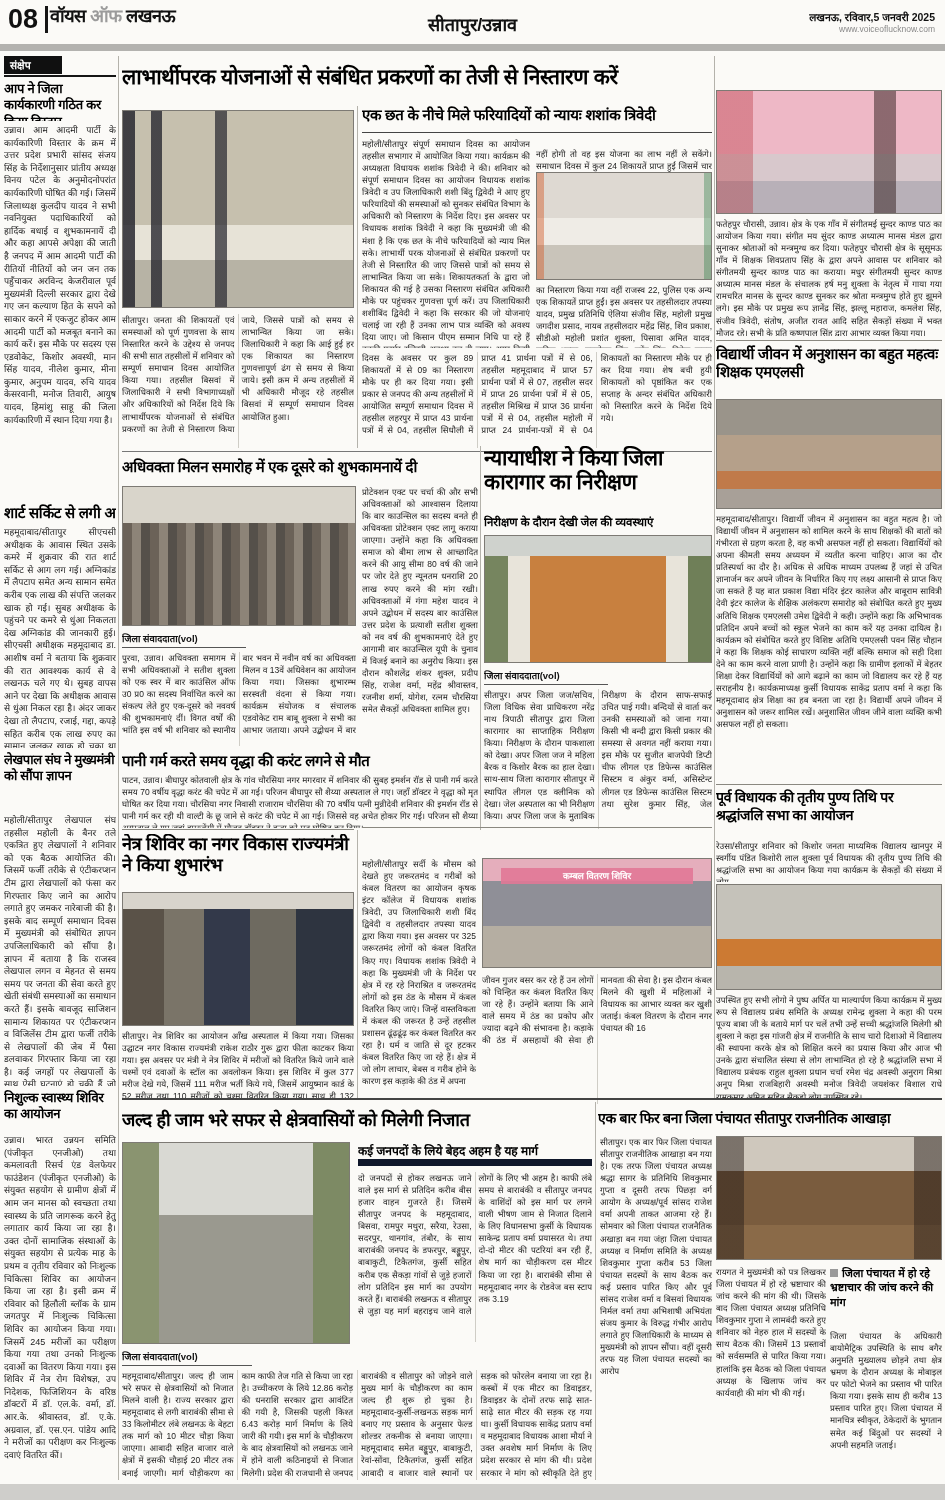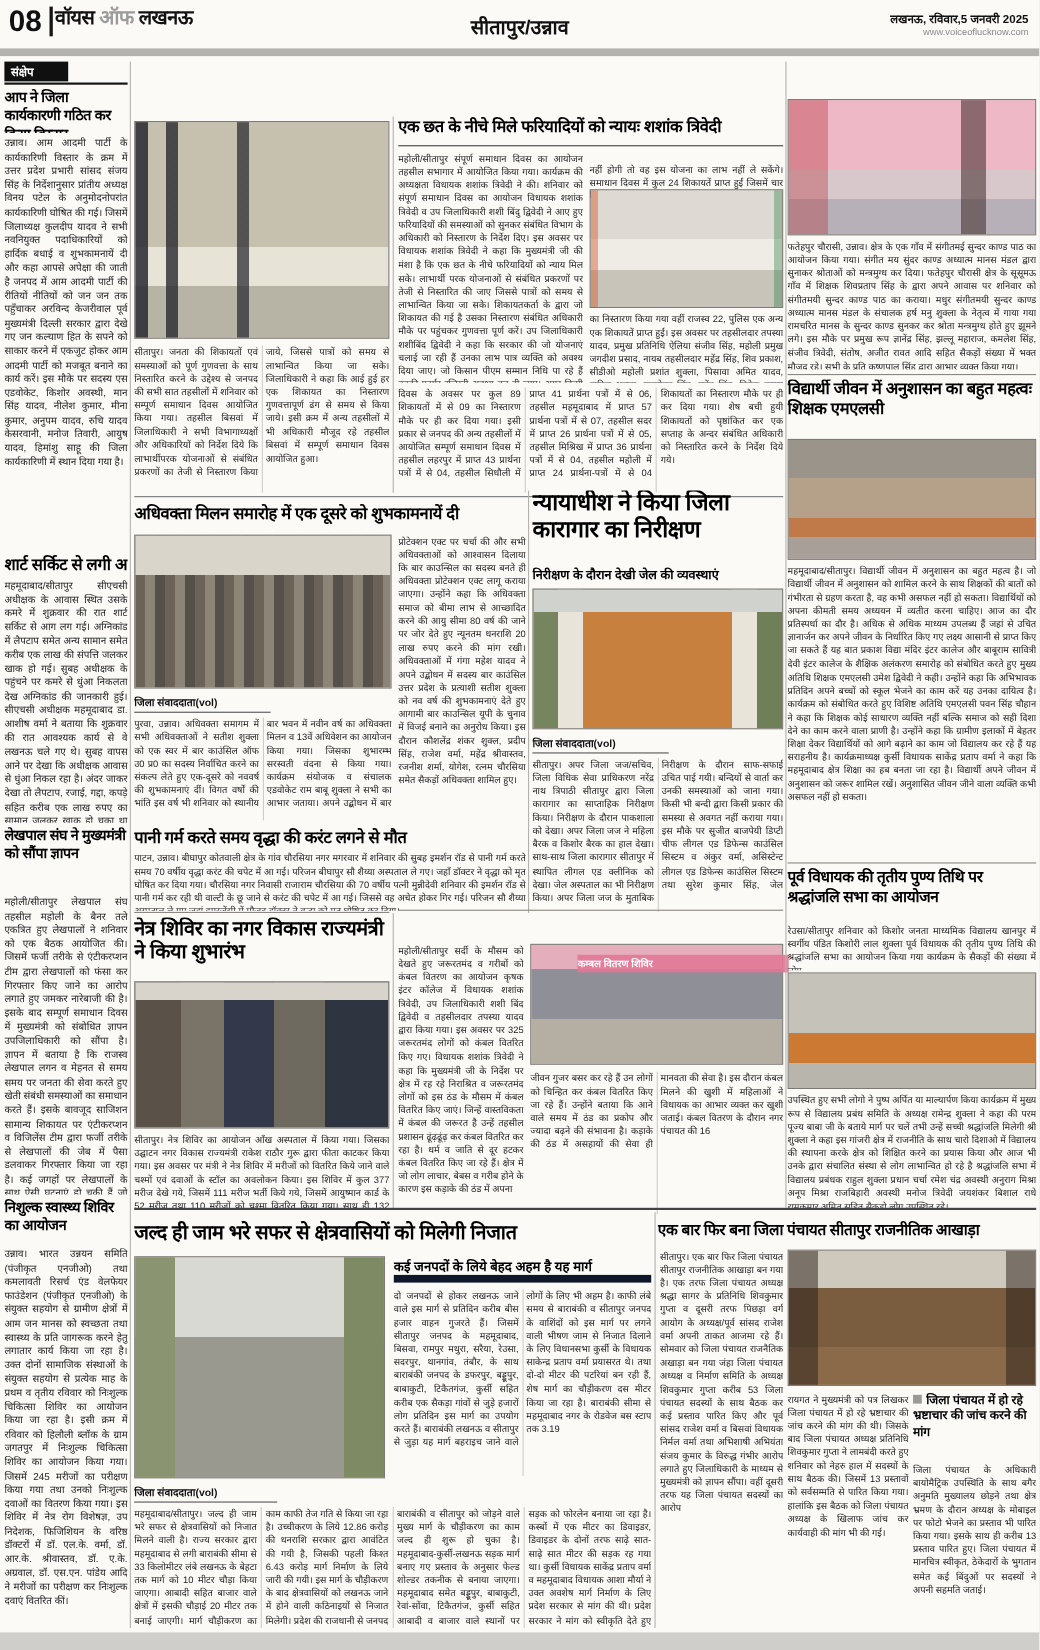--- a/index.html
+++ b/index.html
@@ -78,21 +78,21 @@
   #ph-jud{left:484px;top:535px;width:228px;height:128px;}
   #jud-by{left:484px;top:669px;width:124px;}
   #jud-b{left:484px;top:689px;width:228px;height:140px;}
 
   
   #hr-kad{left:362px;top:827px;width:350px;}
   #kad-h{left:362px;top:831px;width:350px;height:24px;font-size:14px;}
   #kad-c1{left:362px;top:858px;width:114px;height:246px;}
   #ph-kad{left:482px;top:858px;width:230px;height:110px;}
   #kad-banner{position:absolute;left:8%;top:8%;width:84%;height:16px;background:rgba(225,120,150,.9);color:#fff;
-              font-size:9px;font-weight:700;line-height:16px;overflow:hidden;margin-left:24px;}
+              font-size:9px;font-weight:700;text-align:center;line-height:16px;overflow:hidden;}
   #kad-b2{left:482px;top:974px;width:230px;height:130px;}
   #v6{left:357px;top:830px;height:270px;}
 
   
   #hr-net{left:122px;top:829px;width:232px;}
   #net-h{left:122px;top:834px;width:232px;height:54px;font-size:18px;line-height:1.18;}
   #ph-net{left:122px;top:892px;width:232px;height:134px;}
   #net-b{left:122px;top:1030px;width:232px;height:70px;}
 
   
@@ -181,20 +181,21 @@
   <div class="abs lc hl" id="b1-h">आप ने जिला कार्यकारणी गठित कर किया विस्तार</div>
   <div class="abs lc lbody" id="b1-b">उन्नाव। आम आदमी पार्टी के कार्यकारिणी विस्तार के क्रम में उत्तर प्रदेश प्रभारी सांसद संजय सिंह के निर्देशानुसार प्रांतीय अध्यक्ष विनय पटेल के अनुमोदनोपरांत कार्यकारिणी घोषित की गई। जिसमें जिलाध्यक्ष कुलदीप यादव ने सभी नवनियुक्त पदाधिकारियों को हार्दिक बधाई व शुभकामनायें दी और कहा आपसे अपेक्षा की जाती है जनपद में आम आदमी पार्टी की रीतियों नीतियों को जन जन तक पहुँचाकर अरविन्द केजरीवाल पूर्व मुख्यमंत्री दिल्ली सरकार द्वारा देखे गए जन कल्याण हित के सपने को साकार करने में एकजुट होकर आम आदमी पार्टी को मजबूत बनाने का कार्य करें। इस मौके पर सदस्य एस एडवोकेट, किशोर अवस्थी, मान सिंह यादव, नीलेश कुमार, मीना कुमार, अनुपम यादव, रुचि यादव केसरवानी, मनोज तिवारी, आयुष यादव, हिमांशु साहू की जिला कार्यकारिणी में स्थान दिया गया है।</div>
   <div class="abs lc hl nowrap" id="b2-h">शार्ट सर्किट से लगी आग</div>
   <div class="abs lc lbody" id="b2-b">महमूदाबाद/सीतापुर सीएचसी अधीक्षक के आवास स्थित उसके कमरे में शुक्रवार की रात शार्ट सर्किट से आग लग गई। अग्निकांड में लैपटाप समेत अन्य सामान समेत करीब एक लाख की संपत्ति जलकर खाक हो गई। सुबह अधीक्षक के पहुंचने पर कमरे से धुंआ निकलता देख अग्निकांड की जानकारी हुई। सीएचसी अधीक्षक महमूदाबाद डा. आशीष वर्मा ने बताया कि शुक्रवार की रात आवश्यक कार्य से वे लखनऊ चले गए थे। सुबह वापस आने पर देखा कि अधीक्षक आवास से धुंआ निकल रहा है। अंदर जाकर देखा तो लैपटाप, रजाई, गद्दा, कपड़े सहित करीब एक लाख रुपए का सामान जलकर खाक हो चुका था और उसी से धुंआ निकल रहा था। बाल्टियों से पानी पहुंचाकर आग से काबू पाया गया।</div>
   <div class="abs lc hl" id="b3-h">लेखपाल संघ ने मुख्यमंत्री को सौंपा ज्ञापन</div>
   <div class="abs lc lbody" id="b3-b">महोली/सीतापुर लेखपाल संघ तहसील महोली के बैनर तले एकत्रित हुए लेखपालों ने शनिवार को एक बैठक आयोजित की। जिसमें फर्जी तरीके से एंटीकरप्शन टीम द्वारा लेखपालों को फंसा कर गिरफ्तार किए जाने का आरोप लगाते हुए जमकर नारेबाजी की है। इसके बाद सम्पूर्ण समाधान दिवस में मुख्यमंत्री को संबोधित ज्ञापन उपजिलाधिकारी को सौंपा है। ज्ञापन में बताया है कि राजस्व लेखपाल लगन व मेहनत से समय समय पर जनता की सेवा करते हुए खेती संबंधी समस्याओं का समाधान करते हैं। इसके बावजूद साजिशन सामान्य शिकायत पर एंटीकरप्शन व विजिलेंस टीम द्वारा फर्जी तरीके से लेखपालों की जेब में पैसा डलवाकर गिरफ्तार किया जा रहा है। कई जगहों पर लेखपालों के साथ ऐसी घटनाएं हो चुकी हैं जो निंदनीय हैं। इसकी जांच कराई जाय। इस दौरान लेखपाल संघ अध्यक्ष अनीश द्विवेदी, कमल कुमार, धीरेंद्र प्रताप सिंह, अनुज कुमार, प्रतीक गुप्ता समेत लेखपाल मौजूद रहे।</div>
   <div class="abs lc hl" id="b4-h">निशुल्क स्वास्थ्य शिविर का आयोजन</div>
   <div class="abs lc lbody" id="b4-b">उन्नाव। भारत उन्नयन समिति (पंजीकृत एनजीओ) तथा कमलावती रिसर्च एंड वेलफेयर फाउंडेशन (पंजीकृत एनजीओ) के संयुक्त सहयोग से ग्रामीण क्षेत्रों में आम जन मानस को स्वच्छता तथा स्वास्थ्य के प्रति जागरूक करने हेतु लगातार कार्य किया जा रहा है। उक्त दोनों सामाजिक संस्थाओं के संयुक्त सहयोग से प्रत्येक माह के प्रथम व तृतीय रविवार को निःशुल्क चिकित्सा शिविर का आयोजन किया जा रहा है। इसी क्रम में रविवार को हिलौली ब्लॉक के ग्राम जगतपुर में निःशुल्क चिकित्सा शिविर का आयोजन किया गया। जिसमें 245 मरीजों का परीक्षण किया गया तथा उनको निःशुल्क दवाओं का वितरण किया गया। इस शिविर में नेत्र रोग विशेषज्ञ, उप निदेशक, फिजिशियन के वरिष्ठ डॉक्टरों में डॉ. एल.के. वर्मा, डॉ. आर.के. श्रीवास्तव, डॉ. ए.के. अग्रवाल, डॉ. एस.एन. पांडेय आदि ने मरीजों का परीक्षण कर निःशुल्क दवाएं वितरित कीं।</div>
   <div class="abs vrule" id="v1"></div>
 
+  <div class="abs hl nowrap" id="lead-h">लाभार्थीपरक योजनाओं से संबंधित प्रकरणों का तेजी से निस्तारण करें</div>
   <div class="abs photo ph-meeting" id="ph-lead"></div>
   <div class="abs body cols2" id="lead-b">सीतापुर। जनता की शिकायतों एवं समस्याओं को पूर्ण गुणवत्ता के साथ निस्तारित करने के उद्देश्य से जनपद की सभी सात तहसीलों में शनिवार को सम्पूर्ण समाधान दिवस आयोजित किया गया। तहसील बिसवां में जिलाधिकारी ने सभी विभागाध्यक्षों और अधिकारियों को निर्देश दिये कि लाभार्थीपरक योजनाओं से संबंधित प्रकरणों का तेजी से निस्तारण किया जाये, जिससे पात्रों को समय से लाभान्वित किया जा सके। जिलाधिकारी ने कहा कि आई हुई हर एक शिकायत का निस्तारण गुणवत्तापूर्ण ढंग से समय से किया जाये। इसी क्रम में अन्य तहसीलों में भी अधिकारी मौजूद रहे तहसील बिसवां में सम्पूर्ण समाधान दिवस आयोजित हुआ।</div>
   <div class="abs vrule" id="v4"></div>
 
   <div class="abs hl nowrap" id="shel-h">एक छत के नीचे मिले फरियादियों को न्यायः शशांक त्रिवेदी</div>
   <div class="abs" id="shel-rule"></div>
   <div class="abs body" id="shel-c1">महोली/सीतापुर संपूर्ण समाधान दिवस का आयोजन तहसील सभागार में आयोजित किया गया। कार्यक्रम की अध्यक्षता विधायक शशांक त्रिवेदी ने की। शनिवार को संपूर्ण समाधान दिवस का आयोजन विधायक शशांक त्रिवेदी व उप जिलाधिकारी शशी बिंदु द्विवेदी ने आए हुए फरियादियों की समस्याओं को सुनकर संबंधित विभाग के अधिकारी को निस्तारण के निर्देश दिए। इस अवसर पर विधायक शशांक त्रिवेदी ने कहा कि मुख्यमंत्री जी की मंशा है कि एक छत के नीचे फरियादियों को न्याय मिल सके। लाभार्थी परक योजनाओं से संबंधित प्रकरणों पर तेजी से निस्तारित की जाए जिससे पात्रों को समय से लाभान्वित किया जा सके। शिकायतकर्ता के द्वारा जो शिकायत की गई है उसका निस्तारण संबंधित अधिकारी मौके पर पहुंचकर गुणवत्ता पूर्ण करें। उप जिलाधिकारी शशीबिंद द्विवेदी ने कहा कि सरकार की जो योजनाएं चलाई जा रही हैं उनका लाभ पात्र व्यक्ति को अवश्य दिया जाए। जो किसान पीएम सम्मान निधि पा रहे हैं उनकी फार्मर रजिस्ट्री अवश्य कर दी जाए। अगर किसी किसान की फार्मर रजिस्ट्री</div>
   <div class="abs body" id="shel-c2t">नहीं होगी तो वह इस योजना का लाभ नहीं ले सकेंगे। समाधान दिवस में कुल 24 शिकायतें प्राप्त हुईं जिसमें चार शिकायतों</div>
   <div class="abs photo ph-meeting2" id="ph-shel"></div>
   <div class="abs body" id="shel-c2b">का निस्तारण किया गया वहीं राजस्व 22, पुलिस एक अन्य एक शिकायतें प्राप्त हुईं। इस अवसर पर तहसीलदार तपस्या यादव, प्रमुख प्रतिनिधि ऐलिया संजीव सिंह, महोली प्रमुख जगदीश प्रसाद, नायब तहसीलदार महेंद्र सिंह, शिव प्रकाश, सीडीओ महोली प्रशांत शुक्ला, पिसावा अमित यादव, हफीज शुक्ला, मनमोहन सिंह, महेंद्र सिंह, विवेक कुमार मिश्रा, एसडीओ विद्युत ज्ञानेश कुमार सहित संबंधित विभाग के अधिकारी व कर्मचारी मौजूद रहे।</div>

